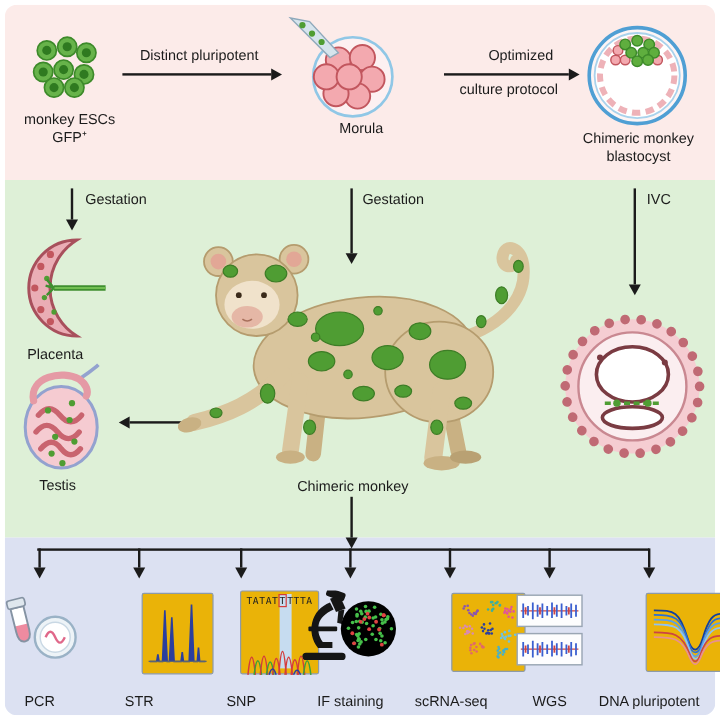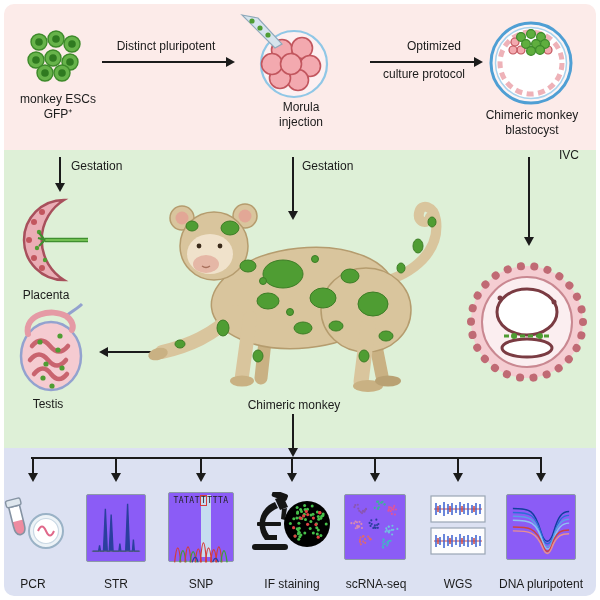--- a/index.html
+++ b/index.html
@@ -14,21 +14,21 @@
   .lbl{position:absolute;font-size:12px;line-height:15px;text-align:center;color:#1b1b1b;}
   .lbl span{display:block;}
   .shaft-h{position:absolute;height:2.4px;background:#1b1b1b;}
   .shaft-v{position:absolute;width:2.4px;background:#1b1b1b;}
   .to-right::after{content:"";position:absolute;left:100%;top:50%;transform:translateY(-50%);
     border-top:5px solid transparent;border-bottom:5px solid transparent;border-left:9px solid #1b1b1b;}
   .to-left::before{content:"";position:absolute;right:100%;top:50%;transform:translateY(-50%);
     border-top:5px solid transparent;border-bottom:5px solid transparent;border-right:9px solid #1b1b1b;}
   .to-down::after{content:"";position:absolute;top:100%;left:50%;transform:translateX(-50%);
     border-left:5px solid transparent;border-right:5px solid transparent;border-top:9px solid #1b1b1b;}
-  .panel{position:absolute;background:#8b5cf6;border:1.5px solid #8d9aa8;border-radius:2px;box-sizing:border-box;}
+  .panel{position:absolute;background:#eab308;border:1.5px solid #8d9aa8;border-radius:2px;box-sizing:border-box;margin-left:32px;}
   .panel svg{display:block;width:100%;height:100%;}
   .snp-seq{position:absolute;left:0;right:0;top:3px;text-align:center;z-index:3;
     font-family:"DejaVu Sans Mono",monospace;font-size:8px;letter-spacing:.5px;color:#222;}
   .snp-band{position:absolute;left:32px;top:2px;width:10px;height:62px;background:#c6dcf0;z-index:1;}
   .snp-var{border:1px solid #d43c3c;}
   .snp-chroma{position:absolute;left:0;top:14px;z-index:2;}
 </style>
 </head>
 <body>
 
@@ -81,21 +81,20 @@
         <circle cx="32" cy="50" r="10.5"></circle>
       <circle cx="51" cy="50" r="10.5"></circle>
     </g>
     <polygon points="2,1 18,4 42,30 35,34" fill="#d6e4ed" stroke="#8fa9bb" stroke-width="1.2"></polygon>
     <circle cx="12" cy="7" r="2.6" fill="#4f9d33"></circle>
     <circle cx="20" cy="14" r="2.6" fill="#4f9d33"></circle>
     <circle cx="28" cy="21" r="2.6" fill="#4f9d33"></circle>
   </svg>
   <div class="lbl" style="left:253px;top:100px;width:96px">
     <span>Morula</span>
-      <span>injection</span>
   </div>
 
   <div class="lbl" style="left:364px;top:39px;width:140px">
     <span>Optimized</span>
   </div>
   <div class="shaft-h to-right" style="left:370px;top:61px;width:104px"></div>
   <div class="lbl" style="left:354px;top:67px;width:140px">
     <span>culture protocol</span>
   </div>
 
@@ -127,21 +126,21 @@
 
   <div class="shaft-v to-down" style="left:58.8px;top:157px;height:26px"></div>
   <div class="lbl" style="left:71px;top:159px;width:70px;text-align:left">
     <span>Gestation</span>
   </div>
   <div class="shaft-v to-down" style="left:291.8px;top:157px;height:54px"></div>
   <div class="lbl" style="left:302px;top:159px;width:70px;text-align:left">
     <span>Gestation</span>
   </div>
   <div class="shaft-v to-down" style="left:527.8px;top:157px;height:80px"></div>
-  <div class="lbl" style="left:539px;top:148px;width:40px;text-align:right">
+  <div class="lbl" style="left:539px;top:159px;width:40px;text-align:left">
     <span>IVC</span>
   </div>
 
   <svg class="abs" style="left:12px;top:194px" width="80" height="92" viewBox="0 0 80 92">
     <path d="M52,6 A40,40 0 1 0 52,86 A47,47 0 0 1 52,6 Z" fill="#eaadb5" stroke="#a8505c" stroke-width="2.5"></path>
     <g fill="#c2565e">
       <circle cx="22" cy="28" r="3"></circle>
         <circle cx="17" cy="46" r="3"></circle>
         <circle cx="22" cy="64" r="3"></circle>
       <circle cx="30" cy="74" r="3"></circle>

